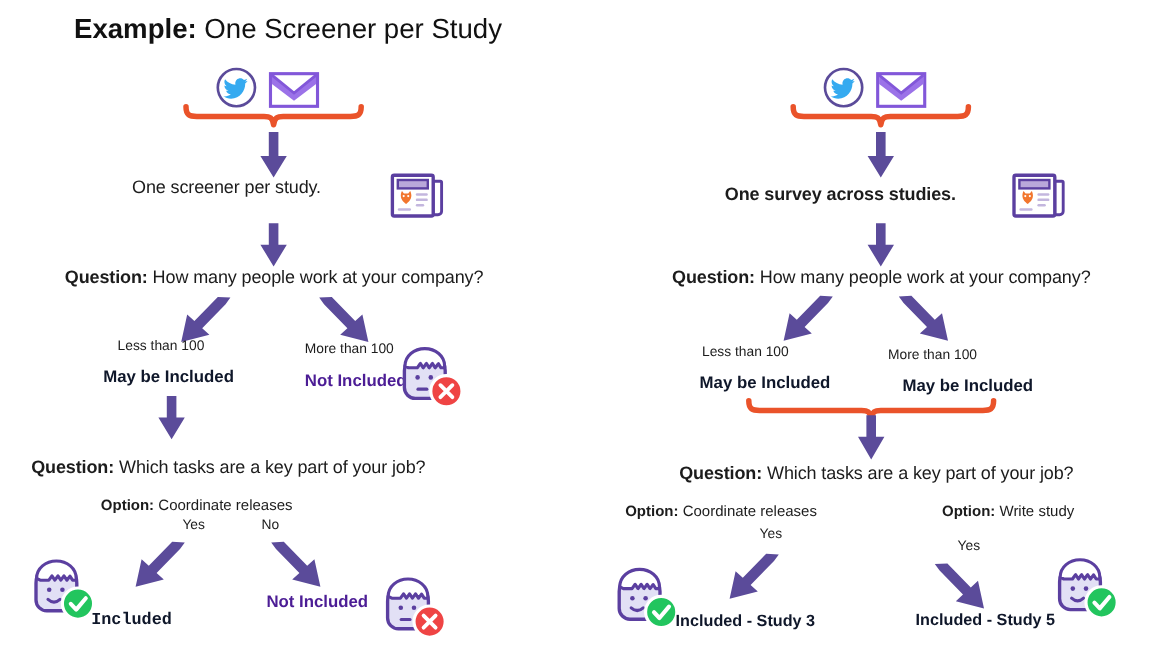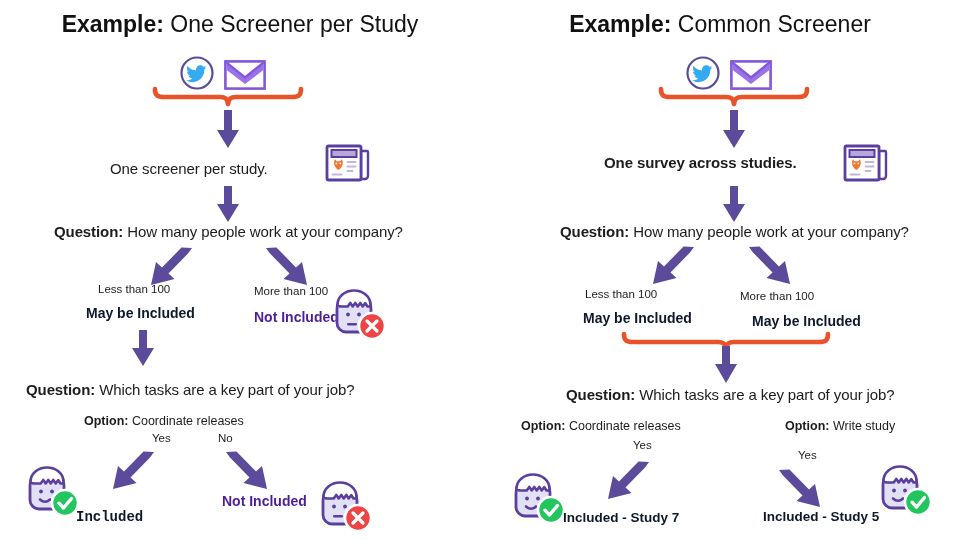--- a/index.html
+++ b/index.html
@@ -113,21 +113,21 @@
       <path class="bracket-stroke" d="M3 3 C3 10, 6 11, 12 11 L68 11 C73 11, 75 12, 76 18 C77 12, 79 11, 84 11 L140 11 C146 11, 149 10, 149 3"></path>
     </svg>
   </div>
 
   <div class="abs" style="left:210px; top:110px;">
     <svg width="36" height="40" viewBox="0 0 36 40">
       <path class="arrow-fill" d="M14 0 h8 v20 h7 L18 38 L7 20 h7 z"></path>
     </svg>
   </div>
 
-  <div class="qline" style="left:110px; top:160px;">One screener per study.</div>
+  <div class="qline" style="left:110px; top:148px;">One screener per study.</div>
 
   <div class="abs" style="left:324px; top:142px;">
     <svg width="48" height="44" viewBox="0 0 48 44">
       <path d="M37 9 h6 a1 1 0 0 1 1 1 v24 a3 3 0 0 1 -3 3 h-4 z" fill="#ffffff" stroke="#5b3fa0" stroke-width="2.4" stroke-linejoin="round"></path>
       <rect x="3" y="4" width="34" height="34" rx="1.5" fill="#ffffff" stroke="#5b3fa0" stroke-width="2.8"></rect>
       <rect x="7.5" y="8" width="25" height="7" fill="#b9a7da" stroke="#5b3fa0" stroke-width="2"></rect>
       <path d="M10 21 c0-2.4 1-3.8 1-3.8 l1.6 2.1 h3.6 l1.6-2.1 c0 0 1 1.4 1 3.8 0 3.1-2.1 5.6-4.4 6.9 -2.3-1.3-4.4-3.8-4.4-6.9 z" fill="#f2762e"></path>
       <circle cx="12.4" cy="21.4" r="0.9" fill="#ffffff"></circle>
       <circle cx="16.2" cy="21.4" r="0.9" fill="#ffffff"></circle>
       <rect x="22.5" y="19" width="10" height="2.1" rx="1" fill="#c3b6de"></rect>
@@ -227,23 +227,20 @@
       <circle cx="28" cy="27.5" r="1.9" fill="#5b3fa0"></circle>
       <rect x="16" y="36" width="10" height="2.6" rx="1.3" fill="#5b3fa0"></rect>
       <circle cx="41" cy="39" r="13" fill="#ef4444" stroke="#ffffff" stroke-width="2.6"></circle>
       <path d="M36 34 L46 44 M46 34 L36 44" stroke="#ffffff" stroke-width="3.2" stroke-linecap="round"></path>
     </svg>
   </div>
 </div>
 
 <div class="panel" id="panel-right">
 
-  <div class="panel-title">
-    <span class="strong">Example:</span><span> Common Screener</span>
-  </div>
 
   <div class="abs" style="left:205px; top:55px;">
     <svg width="36" height="36" viewBox="0 0 36 36">
       <circle cx="18" cy="18" r="15.5" fill="none" stroke="#5b4b9a" stroke-width="2.2"></circle>
       <path d="M27.5 12.3c-0.75 0.35-1.55 0.58-2.4 0.68 0.86-0.53 1.52-1.36 1.83-2.35-0.8 0.49-1.7 0.84-2.65 1.03-0.76-0.83-1.85-1.35-3.05-1.35-2.3 0-4.17 1.91-4.17 4.27 0 0.33 0.04 0.66 0.11 0.97-3.47-0.18-6.54-1.88-8.6-4.48-0.36 0.63-0.57 1.37-0.57 2.15 0 1.48 0.73 2.79 1.85 3.56-0.68-0.02-1.32-0.21-1.88-0.53v0.05c0 2.07 1.44 3.79 3.34 4.19-0.35 0.1-0.72 0.15-1.1 0.15-0.27 0-0.53-0.03-0.78-0.08 0.53 1.7 2.07 2.93 3.89 2.96-1.42 1.14-3.22 1.83-5.16 1.83-0.34 0-0.67-0.02-0.99-0.06 1.84 1.21 4.02 1.91 6.36 1.91 7.63 0 11.81-6.48 11.81-12.1l-0.01-0.55c0.81-0.6 1.51-1.35 2.07-2.2z" fill="#35aaf0"></path>
     </svg>
   </div>
 
   <div class="abs" style="left:250px; top:60px;">
     <svg width="42" height="30" viewBox="0 0 42 30">
@@ -363,15 +360,15 @@
       <path d="M6 22 a17 17 0 0 1 34 0 v14 a9 9 0 0 1 -9 9 h-16 a9 9 0 0 1 -9 -9 z" fill="#e2e0f5" stroke="#5b3fa0" stroke-width="2.8" stroke-linejoin="round"></path>
       <path d="M6.5 18 c0-8.5 7.6-14.5 16.5-14.5 c8.9 0 16.5 6 16.5 14.5 v1.5 h-3 l-2.2-3.4 -2.6 3.4 -2.4-3.6 -2.6 3.6 -2.4-3.6 -2.6 3.6 -2.4-3.6 -2.6 3.6 h-7.2 z" fill="#ffffff" stroke="#5b3fa0" stroke-width="2.6" stroke-linejoin="round"></path>
       <circle cx="17" cy="27.5" r="1.9" fill="#5b3fa0"></circle>
       <circle cx="28" cy="27.5" r="1.9" fill="#5b3fa0"></circle>
       <path d="M16 35.5 q5 4.5 10 0" fill="none" stroke="#5b3fa0" stroke-width="2.6" stroke-linecap="round"></path>
       <circle cx="41" cy="39" r="13" fill="#22c55e" stroke="#ffffff" stroke-width="2.6"></circle>
       <path d="M35 39.2 L39.5 44 L47.5 34.5" fill="none" stroke="#ffffff" stroke-width="3.4" stroke-linecap="round" stroke-linejoin="round"></path>
     </svg>
   </div>
 
-  <div class="status inc small" style="left:83px; top:510px;">Included - Study 7</div>
+  <div class="status inc small" style="left:83px; top:510px;">Included - Study 3</div>
   <div class="status inc small" style="left:283px; top:509px;">Included - Study 5</div>
 </div>
 
 </body></html>

